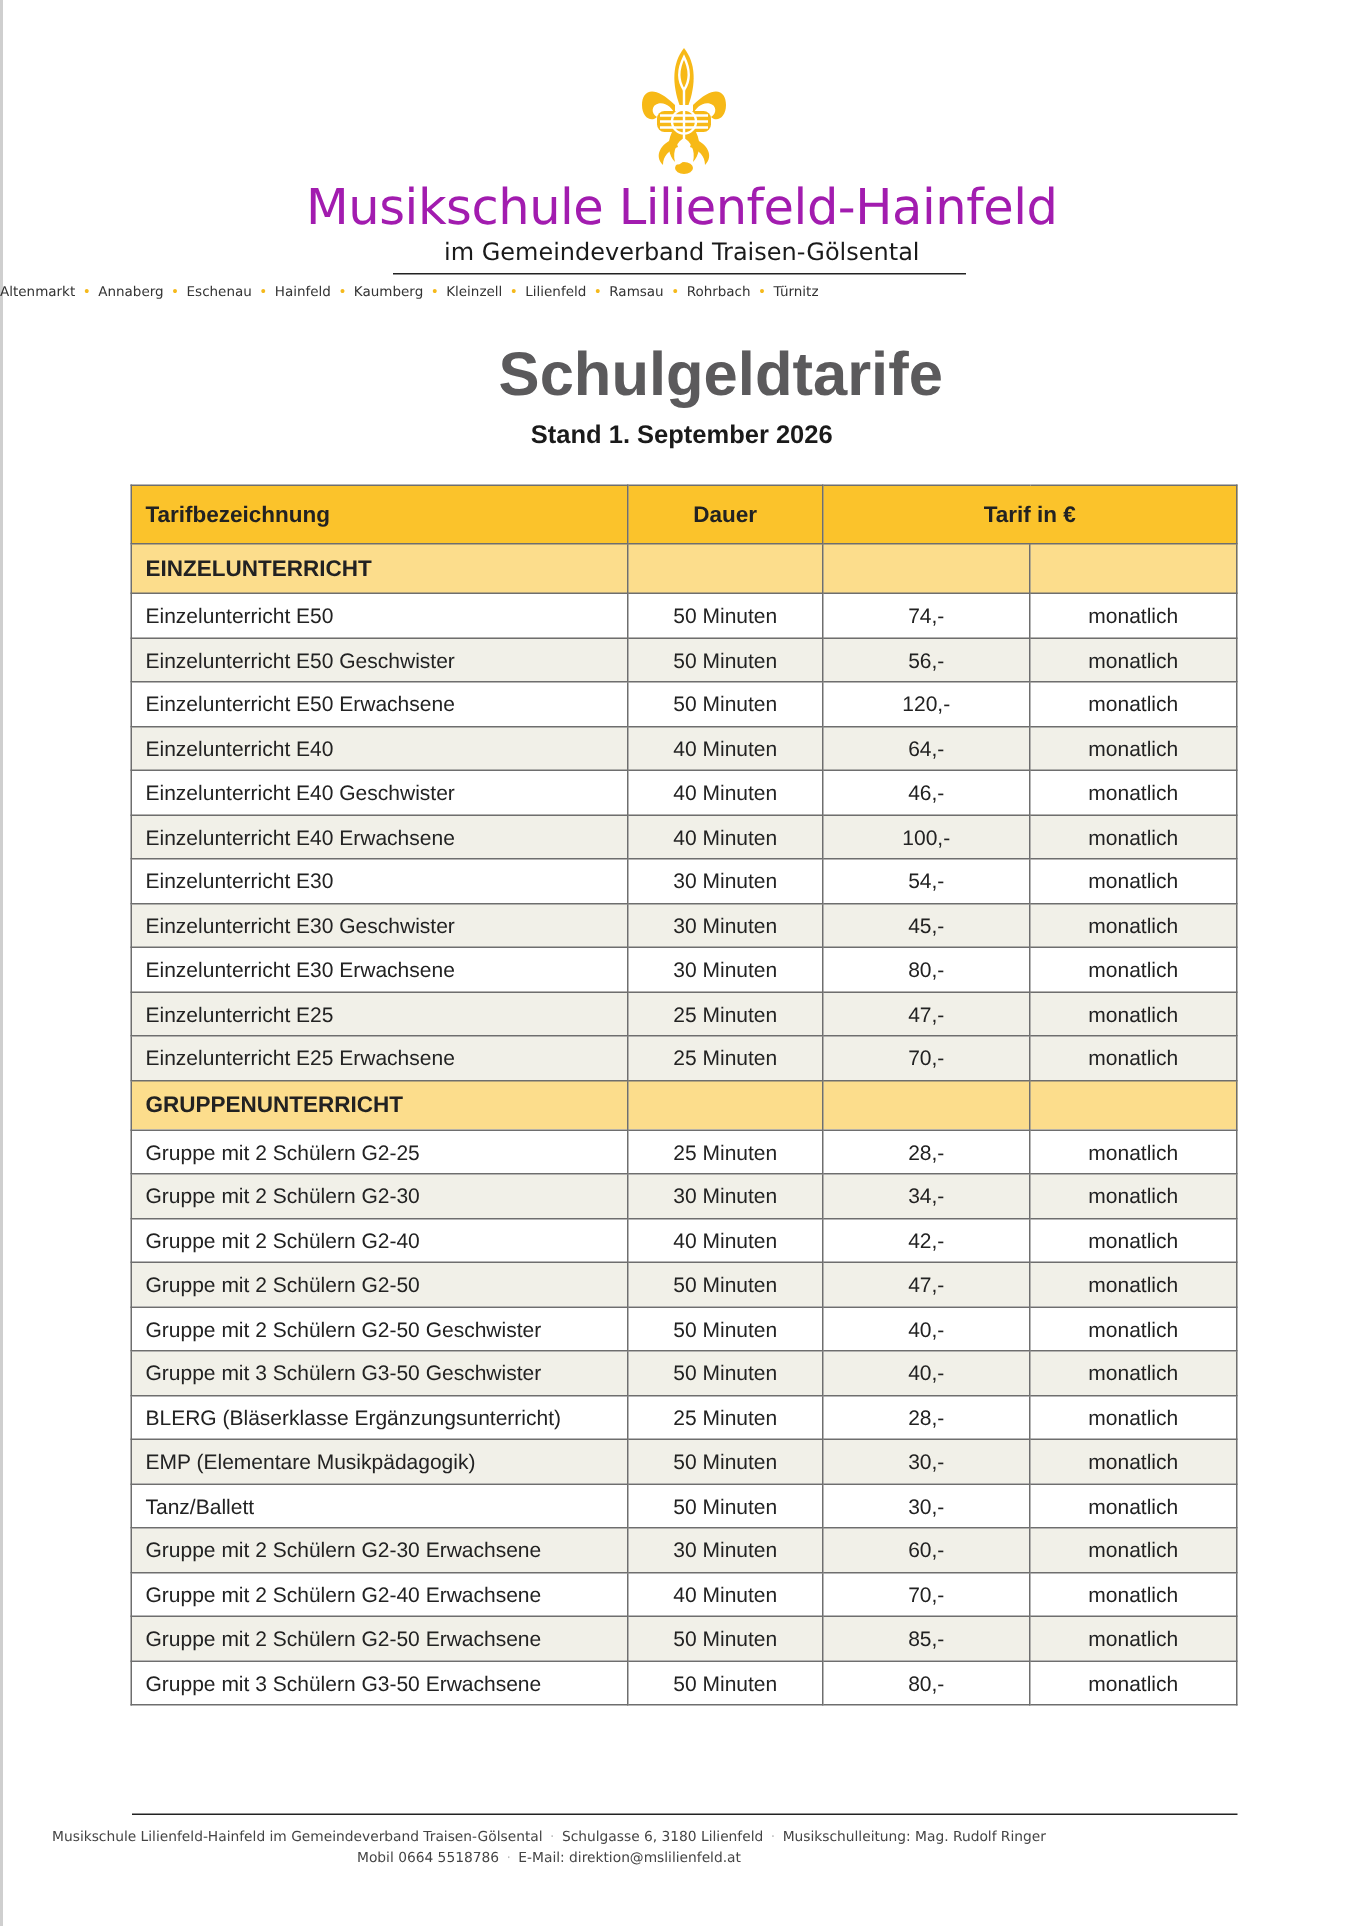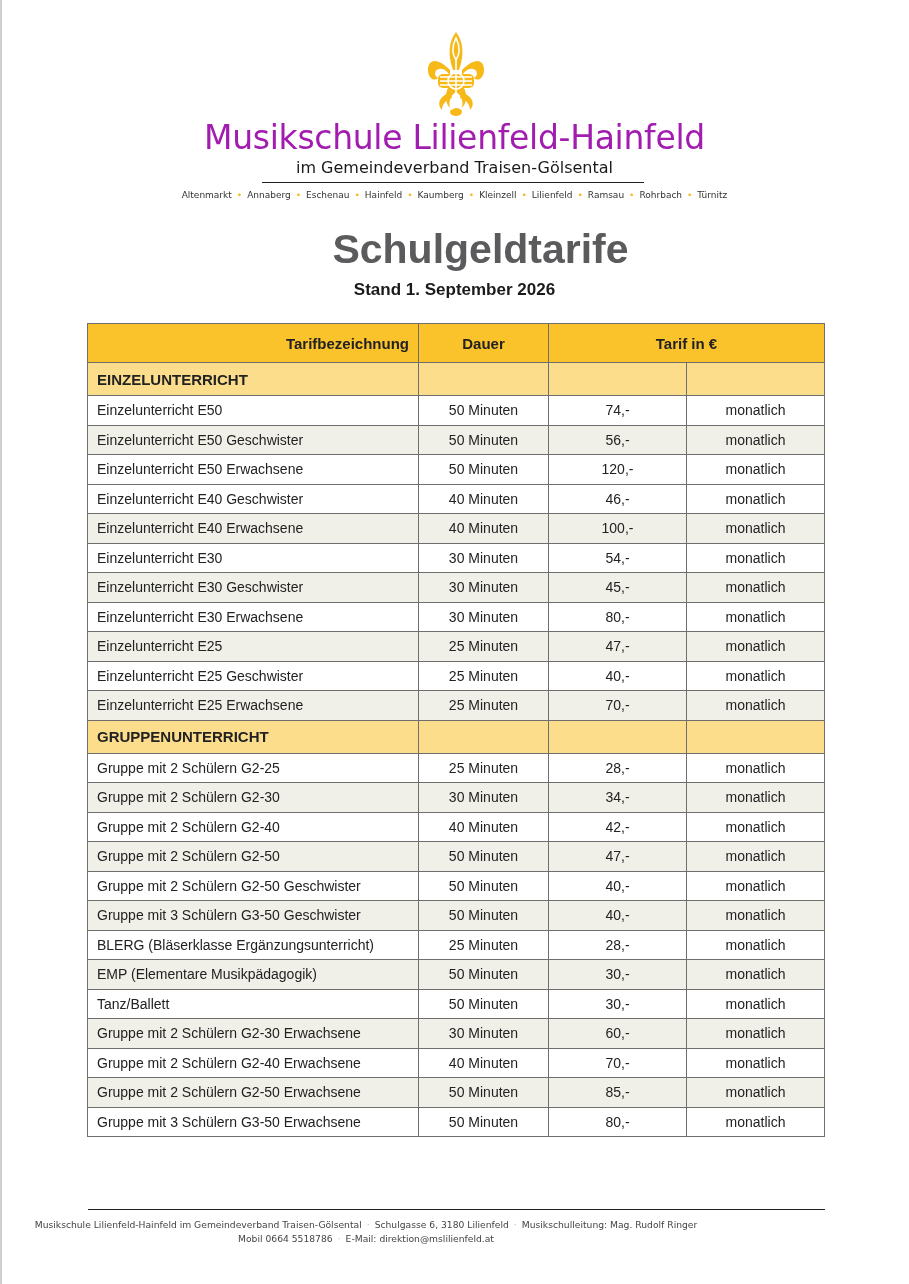--- a/index.html
+++ b/index.html
@@ -13,42 +13,42 @@
   .school-name {
     position: absolute; left: 0; width: 909px; top: 118px; text-align: center;
     font-family: "DejaVu Sans", sans-serif; font-size: 33px; color: #a21caf; letter-spacing: -0.3px;
   }
   .school-sub {
     position: absolute; left: 0; width: 909px; top: 158px; text-align: center;
     font-family: "DejaVu Sans", sans-serif; font-size: 16px; color: #1a1a1a;
   }
   .header-rule { position: absolute; left: 262px; top: 182px; width: 382px; height: 1px; background: #222; }
   .towns {
-    position: absolute; left: 0; width: 909px; top: 190px; text-align: center;
+    position: absolute; left: 0; width: 909px; top: 190px; 
     font-family: "DejaVu Sans", sans-serif; font-size: 9px; color: #333;
   }
   .towns .sep { color: #f5b91c; margin: 0 5px; }
   .doc-title {
     position: absolute; left: 0; width: 909px; top: 226px; text-align: center;
     font-size: 41px; font-weight: bold; color: #5b5a5c; padding-left: 26px;
   }
   .doc-date {
     position: absolute; left: 0; width: 909px; top: 280px; text-align: center;
     font-size: 17px; font-weight: bold; color: #1a1a1a;
   }
   table.tarif {
     position: absolute; left: 87px; top: 323px; width: 737px;
     border-collapse: collapse; table-layout: fixed;
     font-size: 14px; color: #222;
   }
   table.tarif td, table.tarif th {
     border: 1px solid #6e6e6e; padding: 0 9px; height: 28.5px; line-height: 1;
   }
   table.tarif th { background: #fbc32b; height: 38px; font-weight: bold; font-size: 15px; }
-  table.tarif th.l { text-align: right; }
+  table.tarif th.l { text-align: left; }
   table.tarif th.c { text-align: center; }
   tr.section td { background: #fcdd8c; height: 32px; font-weight: bold; font-size: 15px; }
   tr.row td.c { text-align: center; }
   tr.row:nth-child(even) td { background: #ffffff; }
   tr.row.alt td { background: #f1f0e8; }
   tr.total td { background: #fff2cc; font-weight: bold; height: 28px; }
   tr.total td.period { font-weight: normal; text-align: center; }
   tr.total td.c { text-align: center; }
   .footer-rule { position: absolute; left: 88px; top: 1209px; width: 737px; height: 1px; background: #222; }
   .footer {
@@ -124,20 +124,26 @@
         <td class="c">50 Minuten</td>
         <td class="c">56,-</td>
         <td class="c">monatlich</td>
       </tr>
       <tr class="row">
         <td>Einzelunterricht E50 Erwachsene</td>
         <td class="c">50 Minuten</td>
         <td class="c">120,-</td>
         <td class="c">monatlich</td>
       </tr>
+      <tr class="row alt">
+        <td>Einzelunterricht E40</td>
+        <td class="c">40 Minuten</td>
+        <td class="c">64,-</td>
+        <td class="c">monatlich</td>
+      </tr>
       <tr class="row">
         <td>Einzelunterricht E40 Geschwister</td>
         <td class="c">40 Minuten</td>
         <td class="c">46,-</td>
         <td class="c">monatlich</td>
       </tr>
       <tr class="row alt">
         <td>Einzelunterricht E40 Erwachsene</td>
         <td class="c">40 Minuten</td>
         <td class="c">100,-</td>
@@ -158,26 +164,20 @@
       <tr class="row">
         <td>Einzelunterricht E30 Erwachsene</td>
         <td class="c">30 Minuten</td>
         <td class="c">80,-</td>
         <td class="c">monatlich</td>
       </tr>
       <tr class="row alt">
         <td>Einzelunterricht E25</td>
         <td class="c">25 Minuten</td>
         <td class="c">47,-</td>
-        <td class="c">monatlich</td>
-      </tr>
-      <tr class="row">
-        <td>Einzelunterricht E25 Geschwister</td>
-        <td class="c">25 Minuten</td>
-        <td class="c">40,-</td>
         <td class="c">monatlich</td>
       </tr>
       <tr class="row alt">
         <td>Einzelunterricht E25 Erwachsene</td>
         <td class="c">25 Minuten</td>
         <td class="c">70,-</td>
         <td class="c">monatlich</td>
       </tr>
       <tr class="section">
         <td>GRUPPENUNTERRICHT</td>

